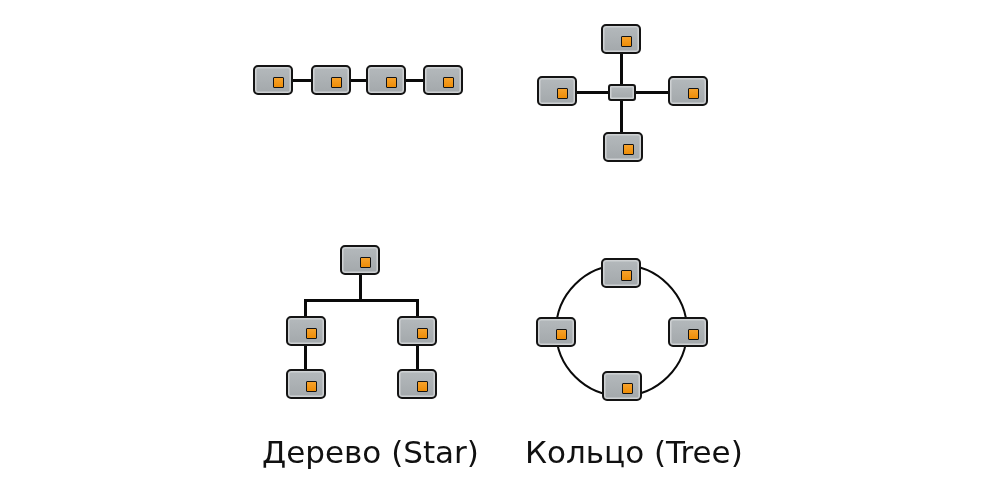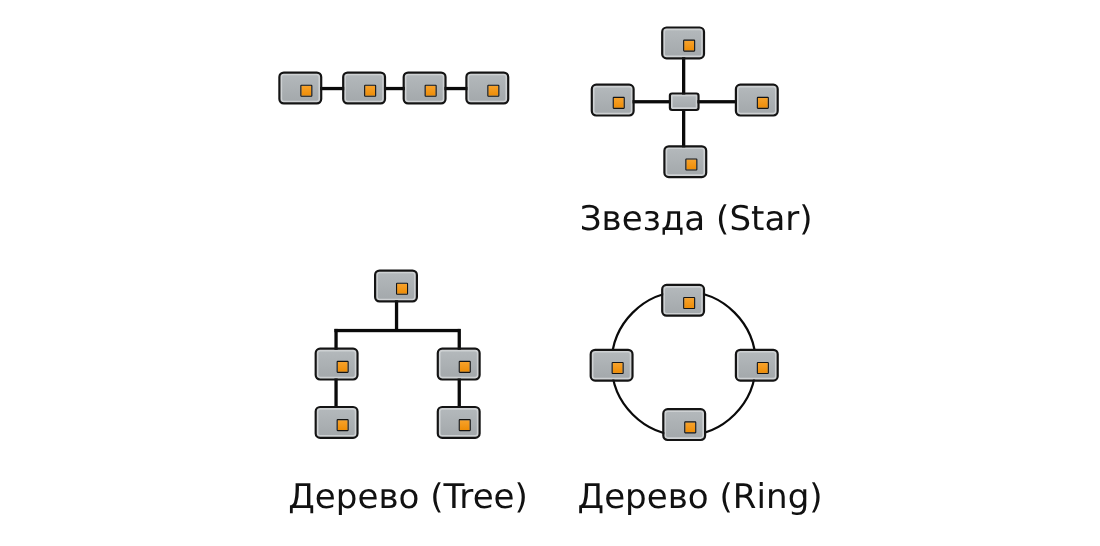--- a/index.html
+++ b/index.html
@@ -71,21 +71,20 @@
     <div class="node" style="left:537px;top:76px;">
       <span class="chip"></span>
     </div>
     <div class="node" style="left:668px;top:76px;">
       <span class="chip"></span>
     </div>
     <div class="node" style="left:603px;top:132px;">
       <span class="chip"></span>
     </div>
   </div>
-  <div class="topo-label" style="left:527px;top:184px;">Звезда (Star)</div>
 
   <div>
     <div class="vline" style="left:359px;top:260px;height:41px;"></div>
     <div class="hline" style="left:304px;top:299px;width:114px;"></div>
     <div class="vline" style="left:304px;top:299px;height:73px;"></div>
     <div class="vline" style="left:416px;top:299px;height:73px;"></div>
     <div class="node" style="left:340px;top:245px;">
       <span class="chip"></span>
     </div>
     <div class="node" style="left:286px;top:316px;">
@@ -94,32 +93,32 @@
     <div class="node" style="left:397px;top:316px;">
       <span class="chip"></span>
     </div>
     <div class="node" style="left:286px;top:369px;">
       <span class="chip"></span>
     </div>
     <div class="node" style="left:397px;top:369px;">
       <span class="chip"></span>
     </div>
   </div>
-  <div class="topo-label" style="left:262px;top:437px;">Дерево (Tree)</div>
+  <div class="topo-label" style="left:262px;top:437px;">Дерево (Star)</div>
 
   <div>
     <div class="ring-circle"></div>
     <div class="node" style="left:601px;top:258px;">
       <span class="chip"></span>
     </div>
     <div class="node" style="left:536px;top:317px;">
       <span class="chip"></span>
     </div>
     <div class="node" style="left:668px;top:317px;">
       <span class="chip"></span>
     </div>
     <div class="node" style="left:602px;top:371px;">
       <span class="chip"></span>
     </div>
   </div>
-  <div class="topo-label" style="left:525px;top:437px;">Дерево (Ring)</div>
+  <div class="topo-label" style="left:525px;top:437px;">Кольцо (Tree)</div>
 
 </div>
 
 </body></html>

